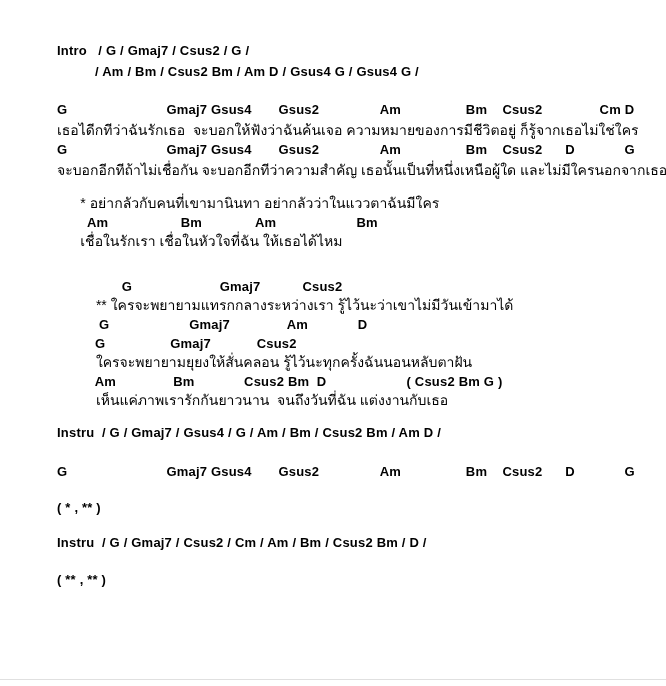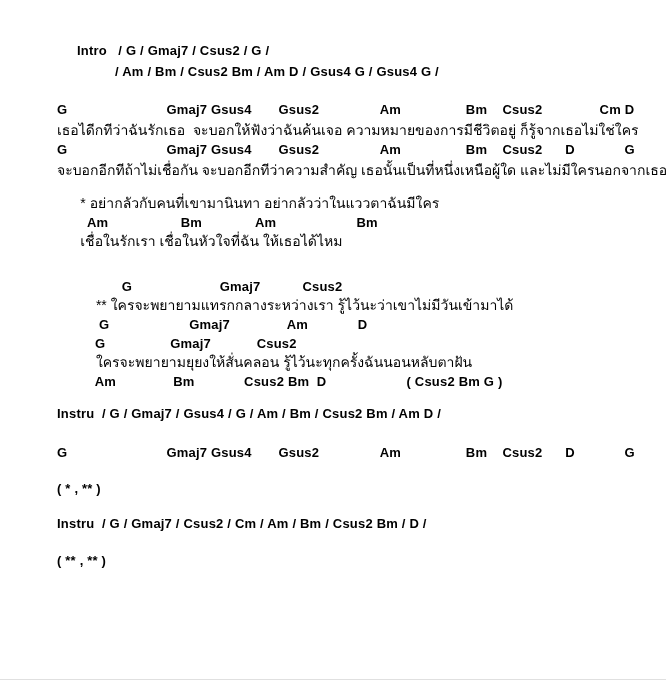--- a/index.html
+++ b/index.html
@@ -29,21 +29,21 @@
     font-weight: bold;
     font-size: 13px;
     line-height: 20px;
     letter-spacing: 0.2px;
   }
   .lyrics {
     font-weight: normal;
     font-size: 14px;
     line-height: 20px;
   }
-  .sec-intro .line { line-height: 21px; margin-left: 20px; }
+  .sec-intro .line { line-height: 21px; }
   .sec-verse1   { margin-top: 18px; }
   .sec-star     { margin-top: 14px; }
   .sec-star .line, .sec-hook .line { line-height: 19px; }
   .sec-hook     { margin-top: 26px; }
   .sec-instru1  { margin-top: 13px; }
   .sec-verse2   { margin-top: 19px; }
   .sec-tag1     { margin-top: 16px; }
   .sec-instru2  { margin-top: 15px; }
   .sec-tag2     { margin-top: 17px; }
   .bottom-rule {
@@ -79,20 +79,21 @@
       <div class="line lyrics">      เชื่อในรักเรา เชื่อในหัวใจที่ฉัน ให้เธอได้ไหม</div>
     </div>
 
     <div class="section sec-hook">
       <div class="line chords">                 G                       Gmaj7           Csus2</div>
       <div class="line lyrics">          ** ใครจะพยายามแทรกกลางระหว่างเรา รู้ไว้นะว่าเขาไม่มีวันเข้ามาได้</div>
       <div class="line chords">           G                     Gmaj7               Am             D</div>
       <div class="line chords">          G                 Gmaj7            Csus2</div>
       <div class="line lyrics">          ใครจะพยายามยุยงให้สั่นคลอน รู้ไว้นะทุกครั้งฉันนอนหลับตาฝัน</div>
       <div class="line chords">          Am               Bm             Csus2 Bm  D                     ( Csus2 Bm G )</div>
+      <div class="line lyrics">          เห็นแค่ภาพเรารักกันยาวนาน  จนถึงวันที่ฉัน แต่งงานกับเธอ</div>
     </div>
 
     <div class="section sec-instru1">
       <div class="line label">Instru  / G / Gmaj7 / Gsus4 / G / Am / Bm / Csus2 Bm / Am D /</div>
     </div>
 
     <div class="section sec-verse2">
       <div class="line chords">G                          Gmaj7 Gsus4       Gsus2                Am                 Bm    Csus2      D             G</div>
     </div>
 

